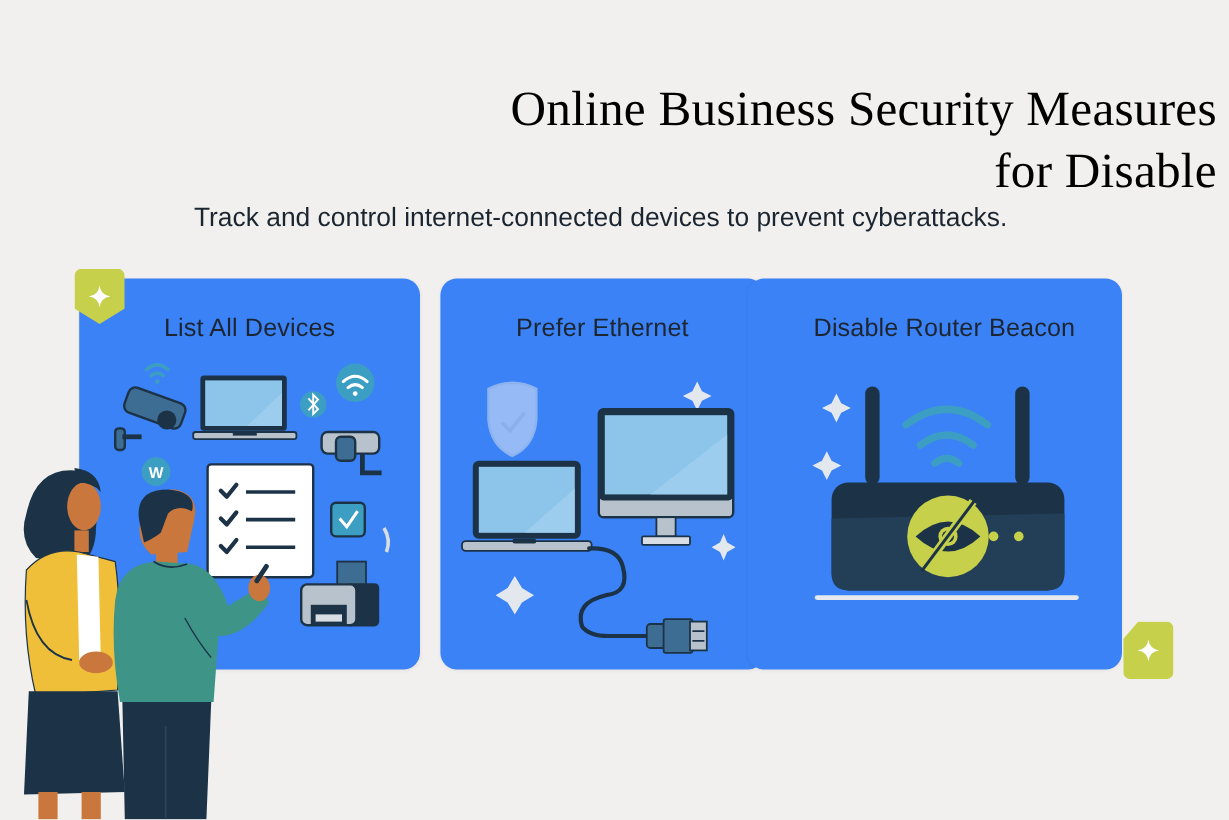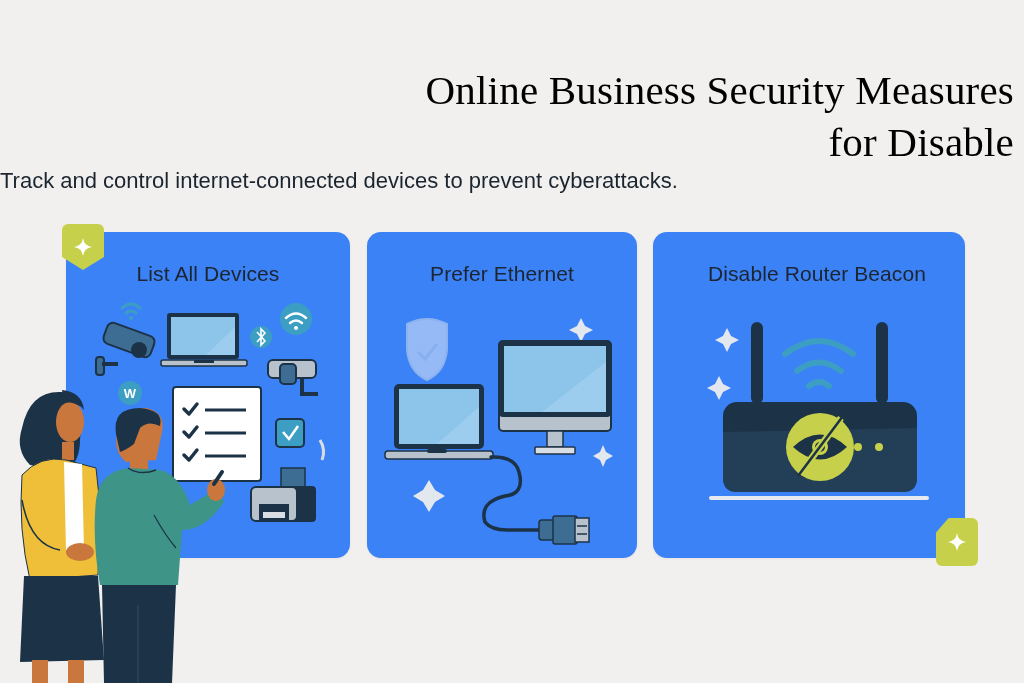--- a/index.html
+++ b/index.html
@@ -17,34 +17,36 @@
       font-family: "Liberation Serif", "DejaVu Serif", serif;
       font-size: 41px;
       line-height: 52px;
       color: #000000;
       letter-spacing: 0.2px;
       margin-left: 44px;
     }
     .subtitle {
       position: absolute;
       left: 0; top: 168px; width: 976px;
+      text-align: center;
       font-size: 22px;
       color: #1b2530;
+      padding-left: 25px;
     }
     .card {
       position: absolute;
       top: 232px;
       height: 326px;
       background: #3b82f6;
       border-radius: 14px;
       box-shadow: 0 1px 3px rgba(0,0,0,0.05);
     }
     .card-1 { left: 66px; width: 284px; }
     .card-2 { left: 367px; width: 270px; }
-    .card-3 { left: 653px; width: 312px; }
+    .card-3 { left: 623px; width: 312px; }
     .card-title {
       position: absolute;
       top: 30px; left: 0; width: 100%;
       text-align: center;
       font-size: 21px;
       color: #1c2530;
       letter-spacing: 0.1px;
     }
     .card-3 .card-title { left: 8px; }
     .badge {

